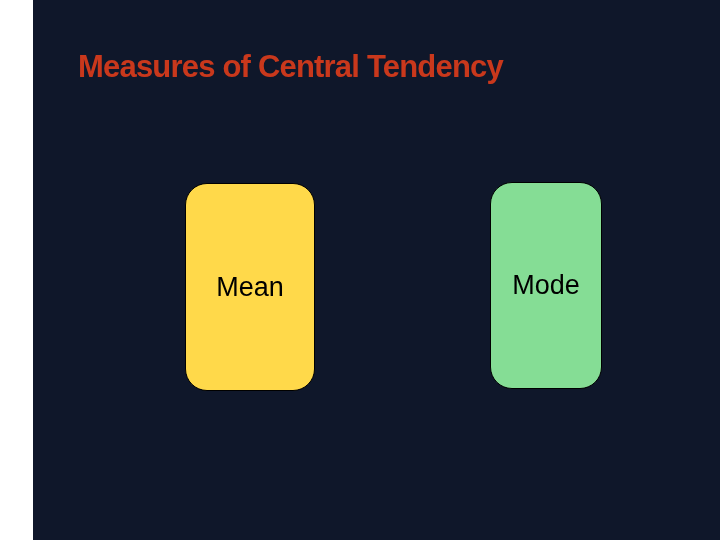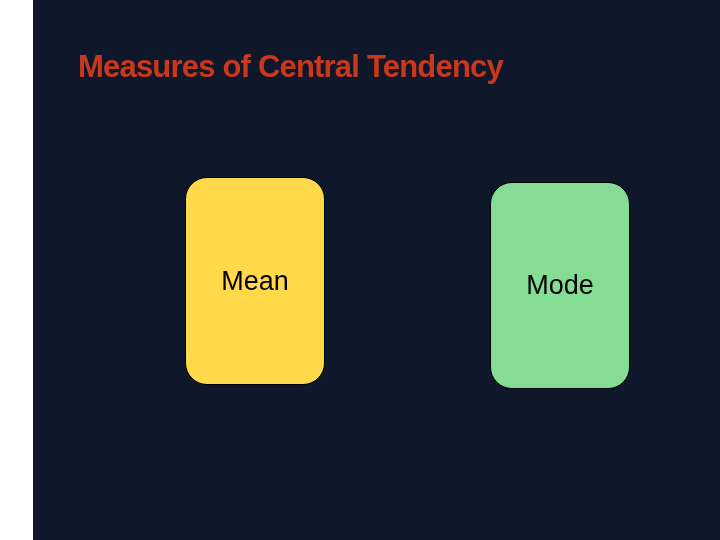--- a/index.html
+++ b/index.html
@@ -22,33 +22,33 @@
     margin: 0;
     font-size: 31px;
     line-height: 36px;
     font-weight: bold;
     letter-spacing: -0.8px;
     white-space: nowrap;
     font-family: "Liberation Sans", sans-serif;
   }
   .card {
     position: absolute;
-    top: 177px;
-    width: 140px;
+    top: 183px;
+    width: 130px;
     height: 208px;
     border: 1px solid #000000;
     border-radius: 22px;
     box-sizing: border-box;
     display: flex;
     align-items: center;
     justify-content: center;
   }
   .card-mean   { left: 152px; }
   .card-median { left: 303px; height: 210px; }
-  .card-mode   { left: 457px; top: 182px; width: 140px; height: 207px; }
+  .card-mode   { left: 457px; top: 182px; width: 112px; height: 207px; }
   .card-label {
     font-size: 27px;
     line-height: 1;
     color: #000000;
     font-family: "Liberation Sans", sans-serif;
     white-space: nowrap;
   }
 </style>
 </head>
 <body>

